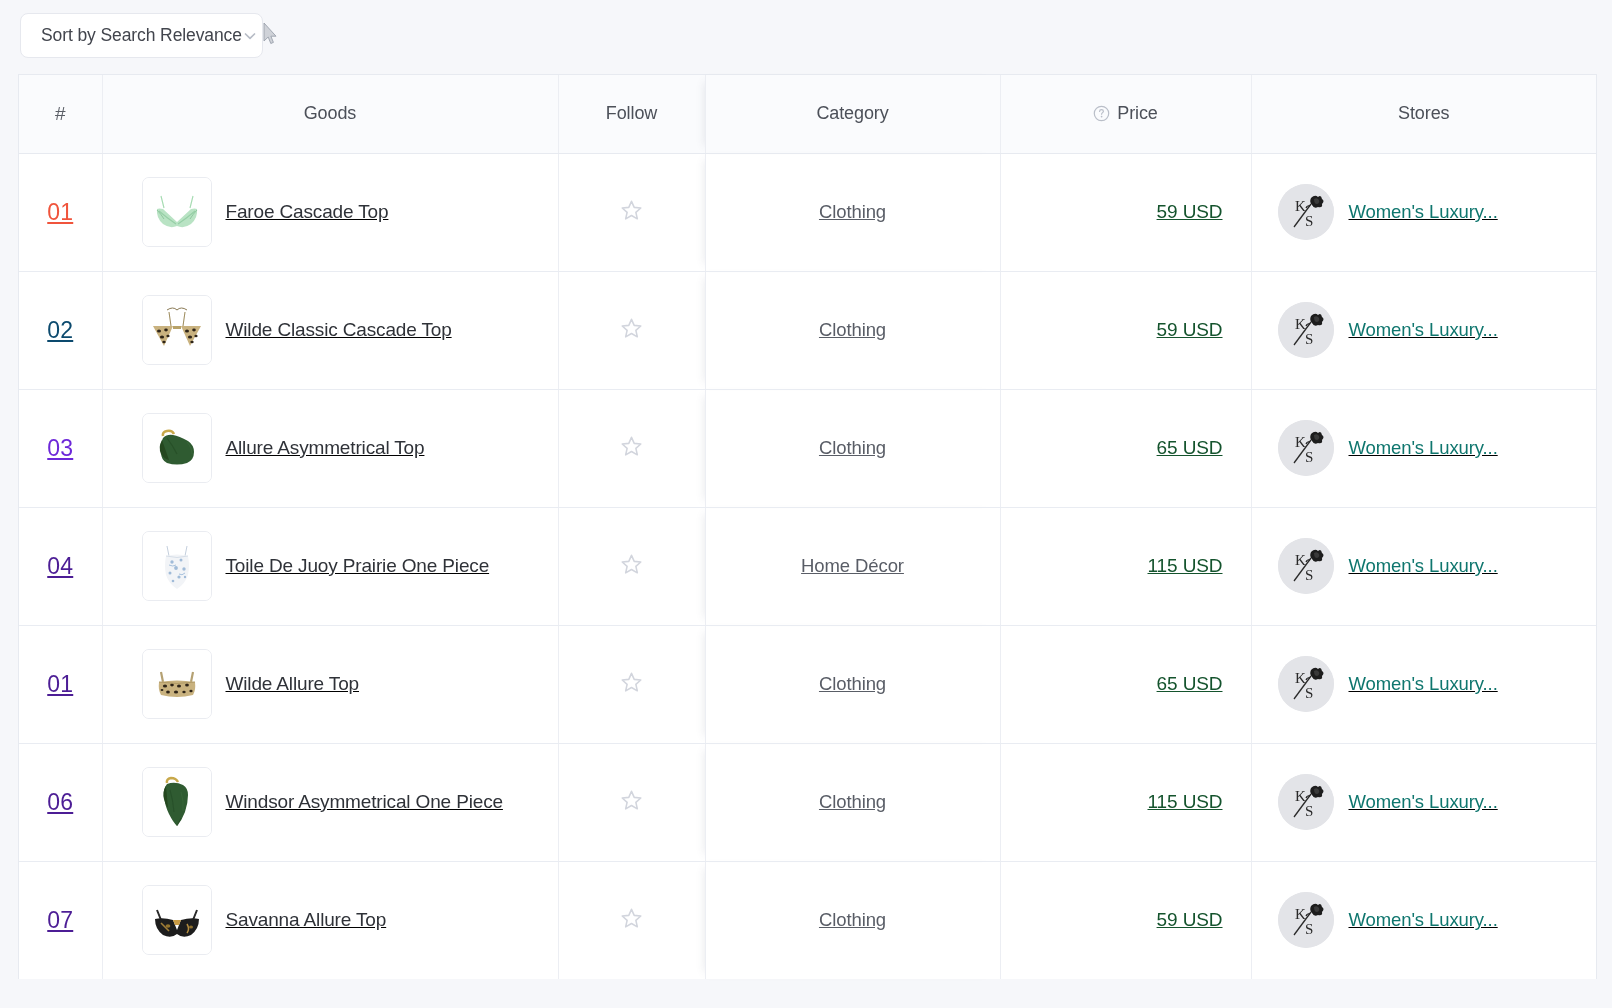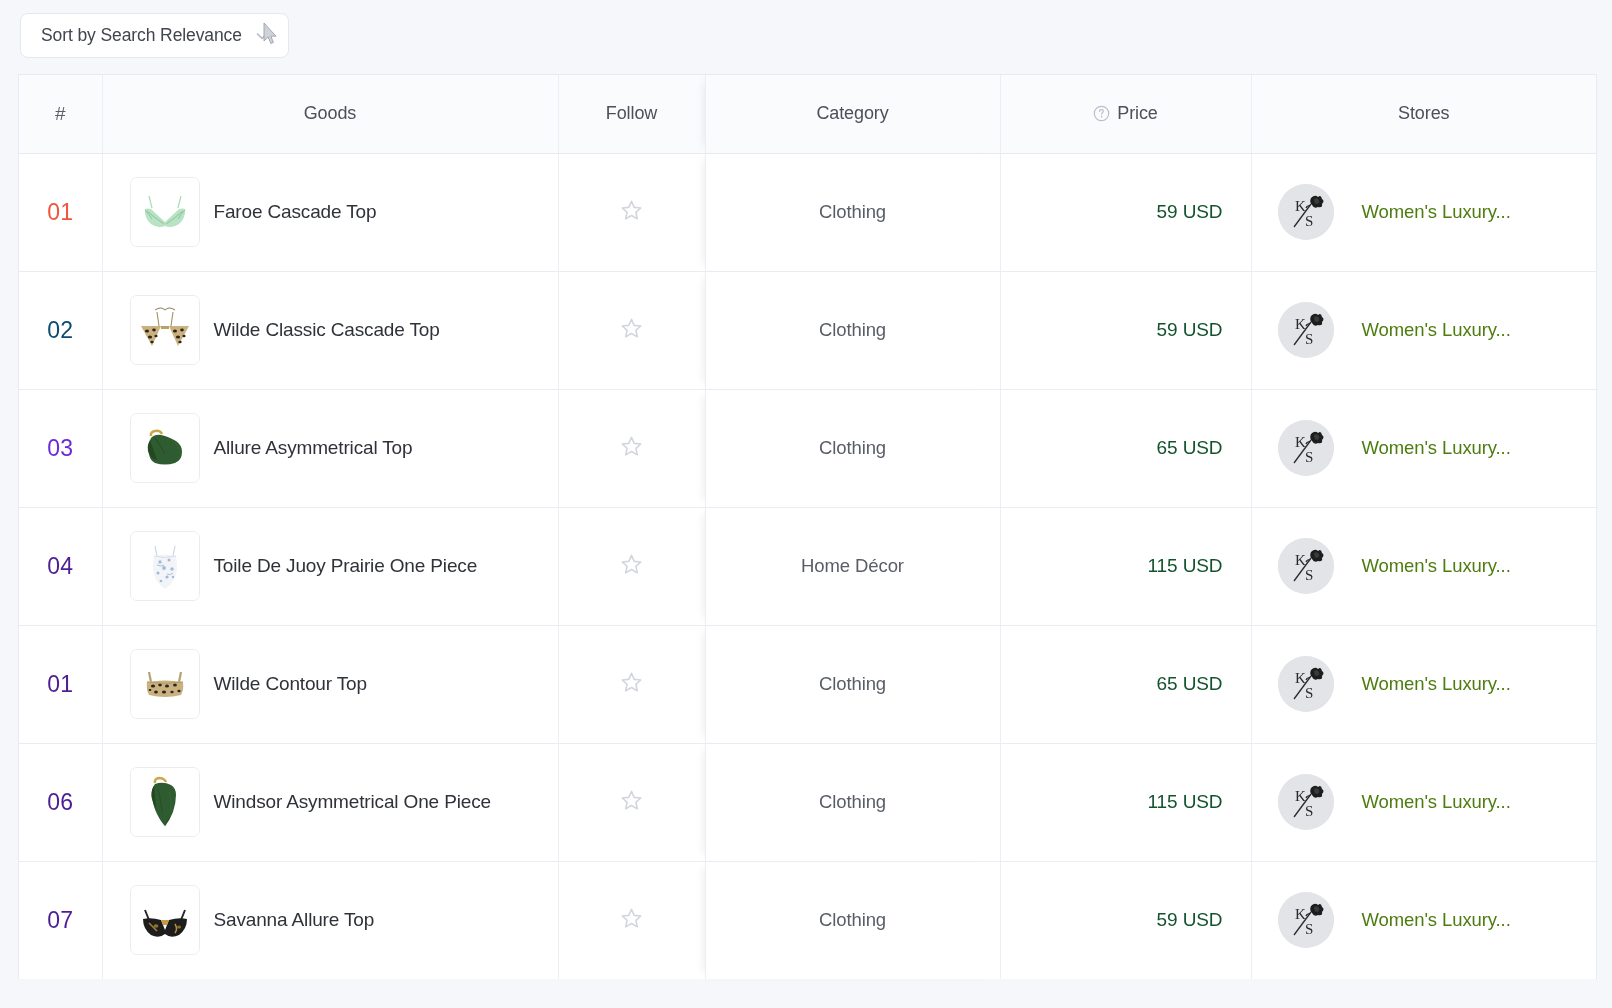--- a/index.html
+++ b/index.html
@@ -14,21 +14,21 @@
   
   .toolbar {
     position: absolute;
     left: 0; top: 0;
     width: 1612px; height: 70px;
     background: #f6f7fa;
   }
   .sort-dropdown {
     position: absolute;
     left: 20px; top: 13px;
-    width: 269px; height: 45px;
+    width: 243px; height: 45px;
     background: #ffffff;
     border: 1px solid #e6e8ee;
     border-radius: 8px;
     display: flex;
     align-items: center;
     justify-content: space-between;
     padding: 0 14px 0 20px;
     cursor: pointer;
   }
   .sort-dropdown-label {
@@ -101,39 +101,40 @@
     display: inline-block;
   }
   .help-icon svg { display: block; }
 
   tbody td {
     height: 118px;
     border-bottom: 1px solid #e9ecf2;
     border-right: 1px solid #eceef3;
     padding: 0;
     vertical-align: middle;
+    text-decoration: underline;
   }
   tbody td:last-child { border-right: none; }
   tbody tr:last-child td { border-bottom: none; }
 
   .rank-cell {
     text-align: center;
     font-size: 23px;
     letter-spacing: 0.2px;
   }
   .rank-1 { color: #f0543c; }
   .rank-2 { color: #0c4a6e; }
   .rank-3 { color: #6d28d9; }
   .rank-n { color: #4c1d95; }
 
   .goods-cell-inner {
     display: flex;
     align-items: center;
     gap: 14px;
-    padding-left: 27px;
+    padding-left: 39px;
   }
   .thumb {
     width: 70px; height: 70px;
     background: #ffffff;
     border: 1px solid #eaecf1;
     border-radius: 7px;
     flex: 0 0 auto;
     display: flex;
     align-items: center;
     justify-content: center;
@@ -183,24 +184,23 @@
     width: 56px; height: 56px;
     border-radius: 50%;
     background: #e3e4e8;
     flex: 0 0 auto;
     position: relative;
     overflow: hidden;
   }
   .store-avatar svg { display: block; }
   .store-name {
     font-size: 18.5px;
-    color: #4d7c0f;
+    color: #0f766e;
     letter-spacing: -0.1px;
     white-space: nowrap;
-    margin-left: 13px;
   }
 </style>
 </head>
 <body>
 
 <div class="toolbar">
   <div class="sort-dropdown">
     <span class="sort-dropdown-label">Sort by Search Relevance</span>
     <span class="chevron-down">
       <svg width="16" height="16" viewBox="0 0 16 16">
@@ -483,21 +483,21 @@
                     <ellipse cx="44" cy="35" rx="1.9" ry="1.5"></ellipse>
                   <ellipse cx="25" cy="42" rx="1.9" ry="1.5"></ellipse>
                     <ellipse cx="33" cy="42" rx="2.1" ry="1.6"></ellipse>
                   <ellipse cx="41" cy="42" rx="1.7" ry="1.3"></ellipse>
                     <ellipse cx="48" cy="41" rx="1.6" ry="1.2"></ellipse>
                   <ellipse cx="19" cy="40" rx="1.4" ry="1.1"></ellipse>
                 </g>
                 <path d="M16 32 Q34 35 52 32" fill="none" stroke="#b09a66" stroke-width="1"></path>
               </svg>
             </span>
-            <span class="goods-name">Wilde Contour Top</span>
+            <span class="goods-name">Wilde Allure Top</span>
           </div>
         </td>
         <td class="follow-cell">
           <span class="star-icon">
             <svg width="25" height="25" viewBox="0 0 24 24">
               <path d="M12 3.2 L14.6 9.0 L20.9 9.6 L16.2 13.8 L17.6 20.0 L12 16.8 L6.4 20.0 L7.8 13.8 L3.1 9.6 L9.4 9.0 Z" fill="none" stroke="#d2d5dd" stroke-width="1.5" stroke-linejoin="round"></path>
             </svg>
           </span>
         </td>
         <td class="cat-cell">Clothing</td>

